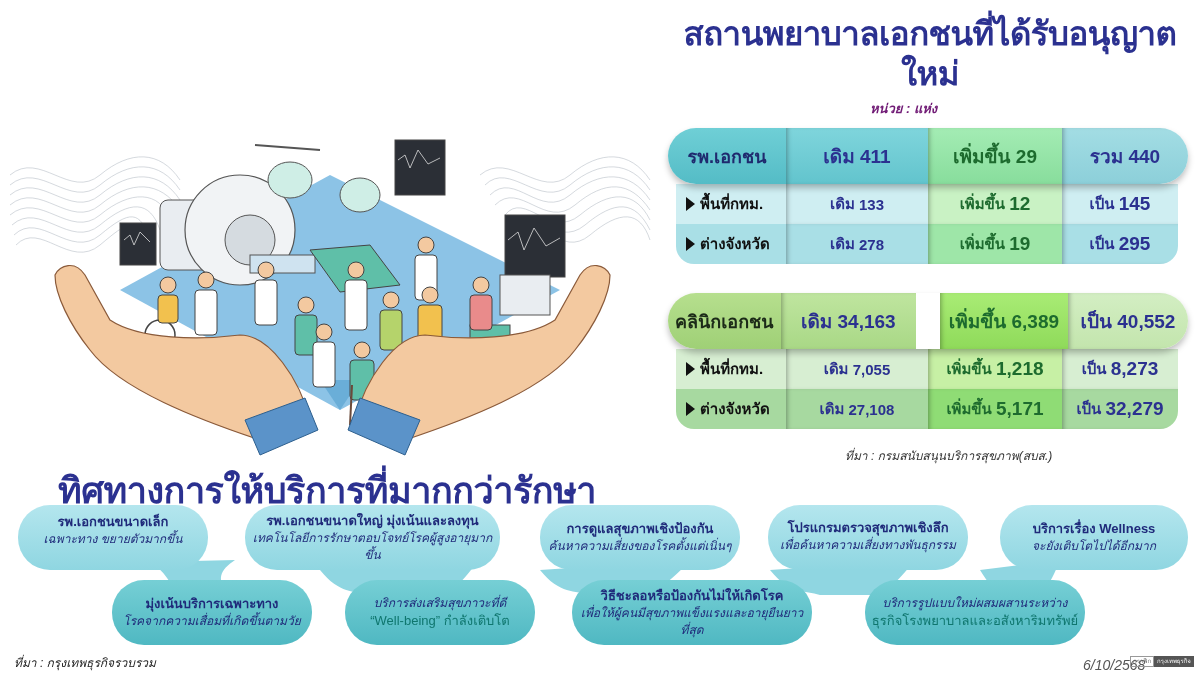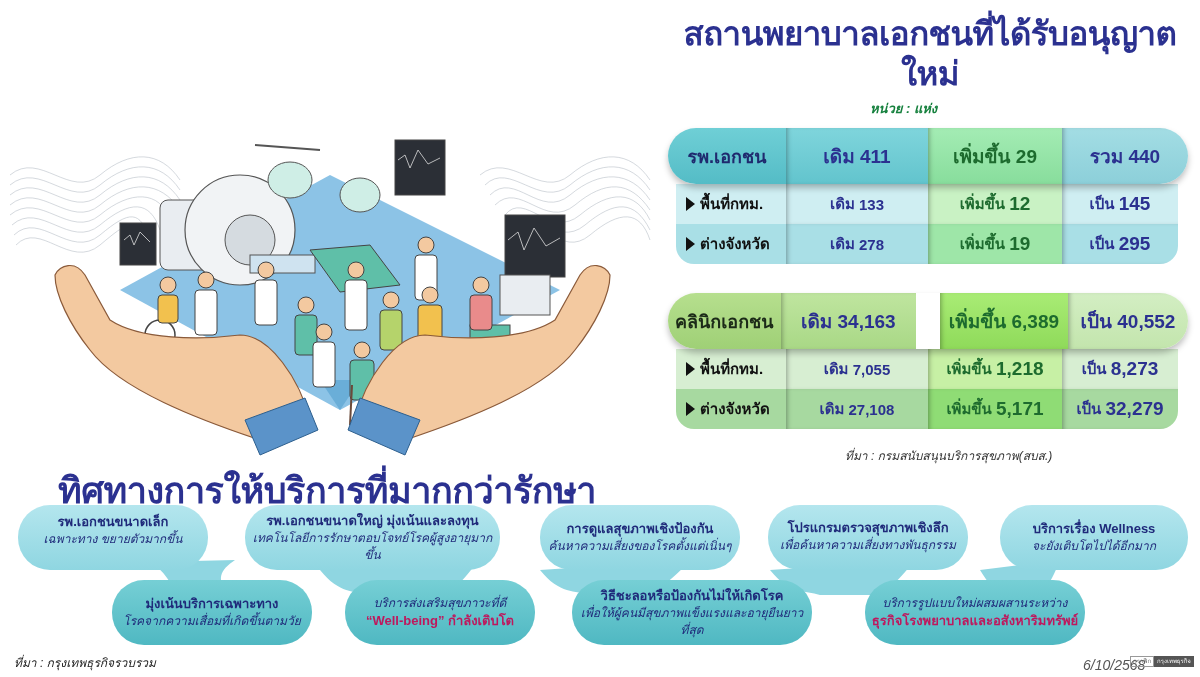--- a/index.html
+++ b/index.html
@@ -3,21 +3,21 @@
 <meta charset="utf-8">
 <style>
   * { box-sizing: border-box; margin: 0; padding: 0; }
   html, body { width: 1200px; height: 677px; overflow: hidden; background: #ffffff; }
   body { position: relative; font-family: "Liberation Sans", "DejaVu Sans", sans-serif; color: #2a2f8a; }
 
   
   .title-block { position: absolute; left: 660px; top: 14px; width: 540px; text-align: center; }
   .title-main { font-size: 33px; font-weight: bold; color: #2b3190; letter-spacing: -0.5px; line-height: 40px; }
   .title-sub { font-size: 30px; font-style: italic; color: #2b3190; line-height: 36px; margin-top: 0; }
-  .unit { position: absolute; left: 870px; top: 98px; font-size: 13px; font-style: italic; font-weight: bold; color: #15803d; }
+  .unit { position: absolute; left: 870px; top: 98px; font-size: 13px; font-style: italic; font-weight: bold; color: #701a75; }
 
   
   .stat-table { position: absolute; left: 668px; width: 520px; border-radius: 20px; overflow: visible; }
   .stat-table .rows { border-radius: 0 0 18px 18px; overflow: hidden; margin-left: 8px; margin-right: 10px; }
   .stat-table .hdr { position: relative; display: flex; height: 56px; border-radius: 28px; overflow: hidden;
                      box-shadow: 0 4px 6px rgba(0,0,0,0.25); z-index: 2; }
   .stat-table .row { display: flex; height: 40px; }
   .cell { display: flex; align-items: center; justify-content: center; font-weight: bold; }
   .c0 { width: 118px; }
   .c1 { width: 142px; }
@@ -64,21 +64,21 @@
   .illus { position: absolute; left: 0; top: 80px; width: 660px; height: 380px; }
 
   
   .section-title { position: absolute; left: 58px; top: 462px; font-size: 36px; font-weight: bold; color: #2b3190; letter-spacing: -0.5px; }
 
   
   .wave { position: absolute; left: 0; top: 500px; width: 1200px; height: 150px; }
   .bubble { position: absolute; text-align: center; display: flex; flex-direction: column; justify-content: center; align-items: center; }
   .bubble .b1 { font-size: 13px; font-weight: bold; color: #1f2a7a; line-height: 18px; }
   .bubble .b2 { font-size: 12px; font-style: italic; color: #1f2a7a; line-height: 17px; }
-  .bubble .b3 { font-size: 13px; font-weight: bold; color: #be185d; line-height: 18px; }
+  .bubble .b3 { font-size: 13px; font-weight: normal; color: #0f766e; line-height: 18px; }
 
   .source-bottom { position: absolute; left: 14px; top: 653px; font-size: 12px; font-style: italic; color: #222; }
   .date { position: absolute; left: 1083px; top: 657px; font-size: 14px; font-style: italic; color: #555; }
   .brand { position: absolute; left: 1130px; top: 655px; display: flex; align-items: center; height: 12px; font-size: 6px; }
   .brand .src { border: 1px solid #999; color: #666; padding: 0 2px; height: 11px; line-height: 9px; }
   .brand .name { background: #555; color: #fff; padding: 0 3px; height: 11px; line-height: 11px; }
 </style>
 </head>
 <body>
 

